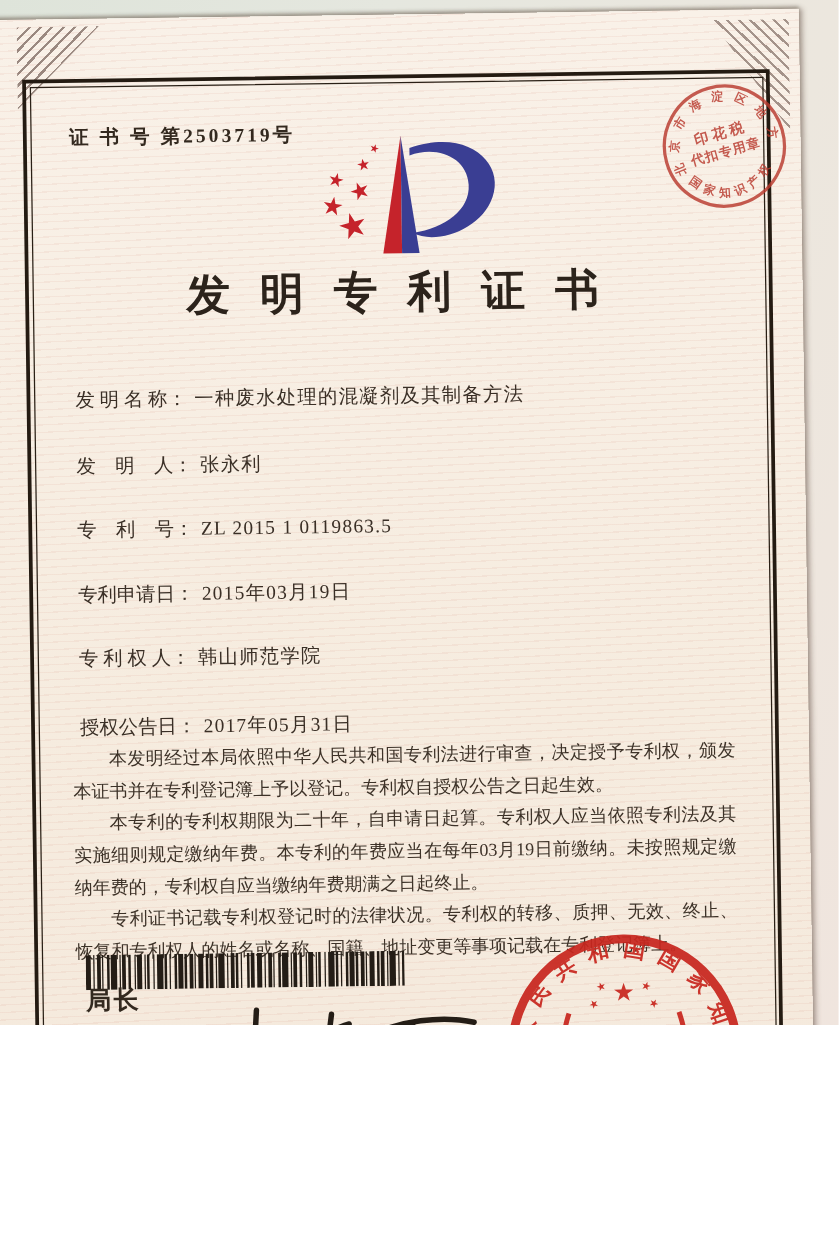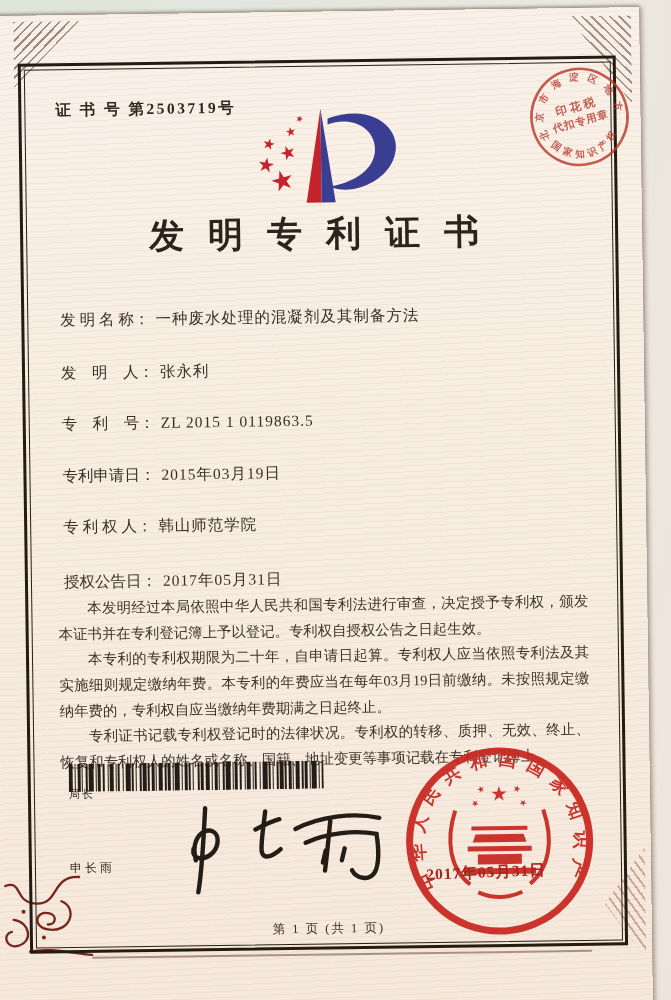--- a/index.html
+++ b/index.html
@@ -1,16 +1,16 @@
 <!DOCTYPE html>
 <html><head>
 <meta charset="utf-8">
 <style>
   html,body{margin:0;padding:0;}
-  .screen{position:relative;width:671px;height:1000px;overflow:hidden;
+  .screen{position:relative;width:671px;height:820px;overflow:hidden;
     background:linear-gradient(105deg,#dee4da 0%,#e5e7df 35%,#ece7de 75%,#f0e5de 100%);
     font-family:"Liberation Serif","DejaVu Serif",serif;}
   .paper{position:absolute;left:-10px;top:12px;width:656px;height:1012px;
     background:linear-gradient(180deg,#f9f1e8 0%,#f6ecdf 55%,#f4e8db 100%);
     transform:rotate(-0.8deg);transform-origin:300px 500px;
     box-shadow:3px 0 4px rgba(110,90,80,.45), 0 -2px 3px rgba(110,100,85,.5);}
   .paper::before{content:"";position:absolute;inset:0;pointer-events:none;
     background:repeating-linear-gradient(-2deg, rgba(215,148,132,.12) 0 1px, rgba(255,255,255,0) 1px 6px);}
   .hatch{position:absolute;pointer-events:none;}
   .hatch-tl{left:30px;top:6px;width:66px;height:66px;
@@ -33,21 +33,21 @@
   .logo{position:absolute;left:214px;top:40px;}
   .title{position:absolute;top:148px;left:0;width:100%;text-align:center;
     font-size:35px;font-weight:bold;color:#2c231b;letter-spacing:24px;text-indent:14px;}
   .field{position:absolute;left:36px;font-size:15.5px;color:#3a2f26;white-space:nowrap;}
   .field .val{margin-left:6px;letter-spacing:1px;}
   .f1{top:244px}.f2{top:297px}.f3{top:348px}.f4{top:400px}.f5{top:451px}.f6{top:506px}
   .body-text{position:absolute;left:30px;top:530px;width:530px;font-size:14.4px;
     line-height:1.78;color:#3d3228;text-align:justify;}
   .body-text p{margin:0;text-indent:2em;}
   .barcode{position:absolute;left:38px;top:698px;}
-  .director-title{position:absolute;left:38px;top:721px;font-size:11px;color:#33291f;letter-spacing:2px;}
+  .director-title{position:absolute;left:38px;top:721px;font-size:20px;color:#33291f;letter-spacing:2px;font-weight:bold;}
   .director-name{position:absolute;left:38px;top:794px;font-size:12px;color:#33291f;letter-spacing:3px;}
   .signature{position:absolute;left:136px;top:736px;}
   .seal{position:absolute;left:366px;top:682px;opacity:.93;}
   .seal-date{position:absolute;left:354px;top:802px;width:200px;text-align:center;
     font-size:15.5px;font-weight:bold;color:#a8231b;letter-spacing:1px;transform:rotate(-1.5deg);}
   .footer-page{position:absolute;top:858px;left:0;width:100%;text-align:center;
     font-size:12.5px;letter-spacing:2px;color:#3a2f26;}
   .tax-stamp{position:absolute;left:492px;top:-8px;opacity:.82;}
 </style>
 </head>

